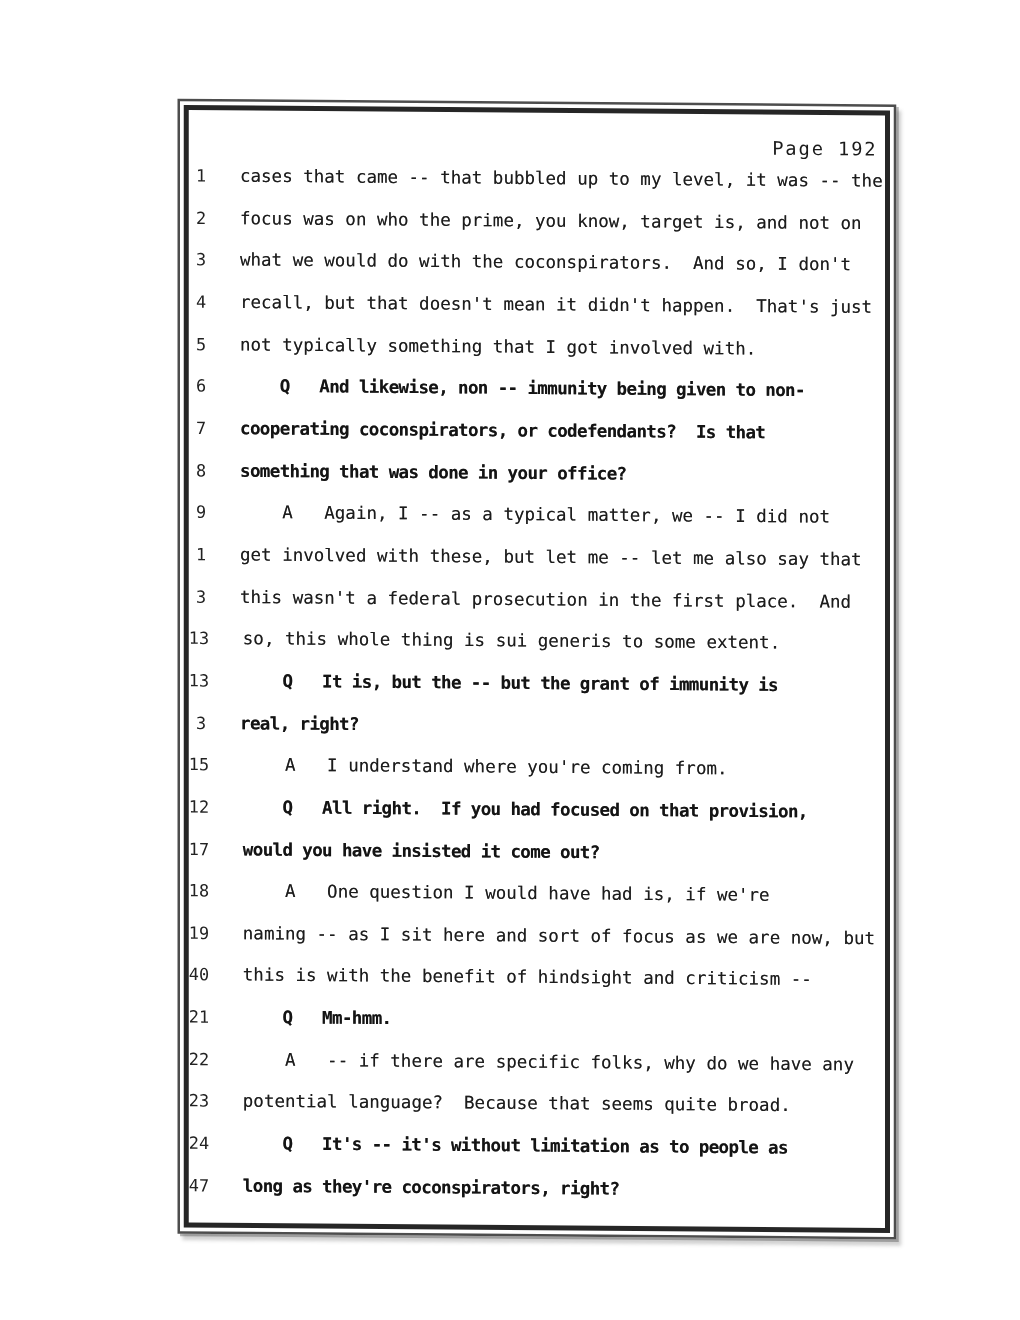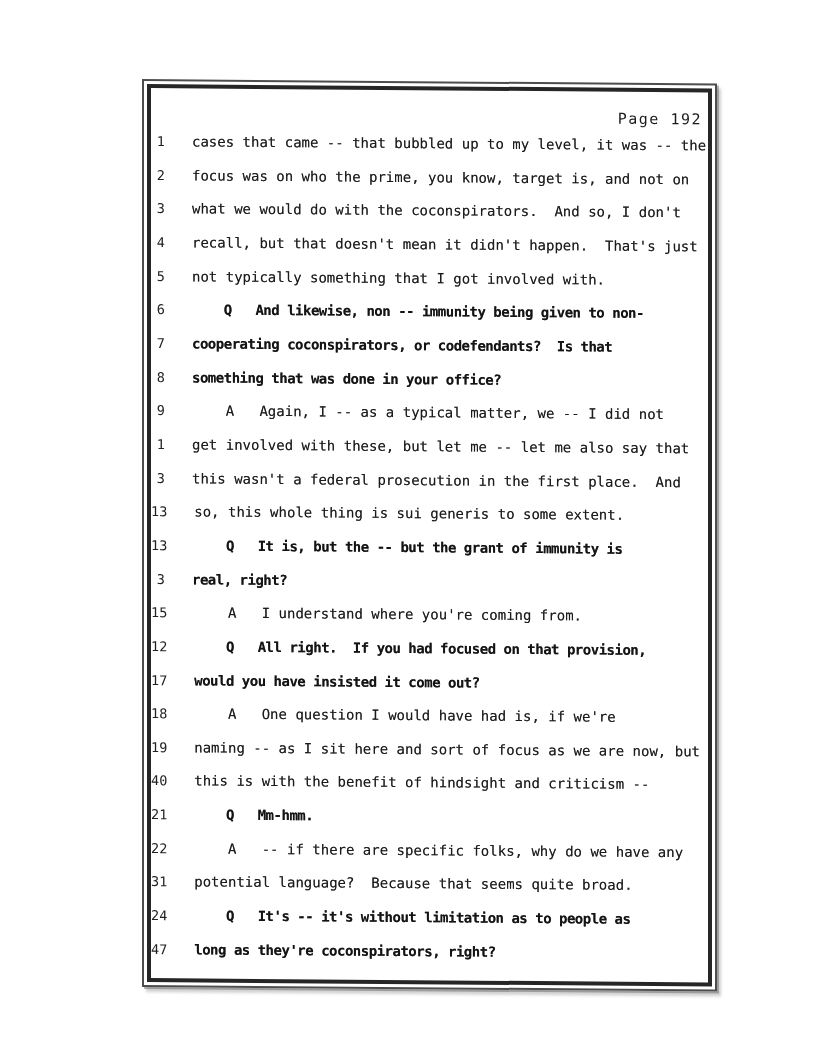--- a/index.html
+++ b/index.html
@@ -154,21 +154,21 @@
         </div>
         <div class="line">
           <span class="num">21</span>
           <span class="text bold">    Q   Mm-hmm.</span>
         </div>
         <div class="line">
           <span class="num">22</span>
           <span class="text">    A   -- if there are specific folks, why do we have any</span>
         </div>
         <div class="line">
-          <span class="num">31</span>
+          <span class="num">23</span>
           <span class="text">potential language?  Because that seems quite broad.</span>
         </div>
         <div class="line">
           <span class="num">24</span>
           <span class="text bold">    Q   It's -- it's without limitation as to people as</span>
         </div>
         <div class="line">
           <span class="num">47</span>
           <span class="text bold">long as they're coconspirators, right?</span>
         </div>

